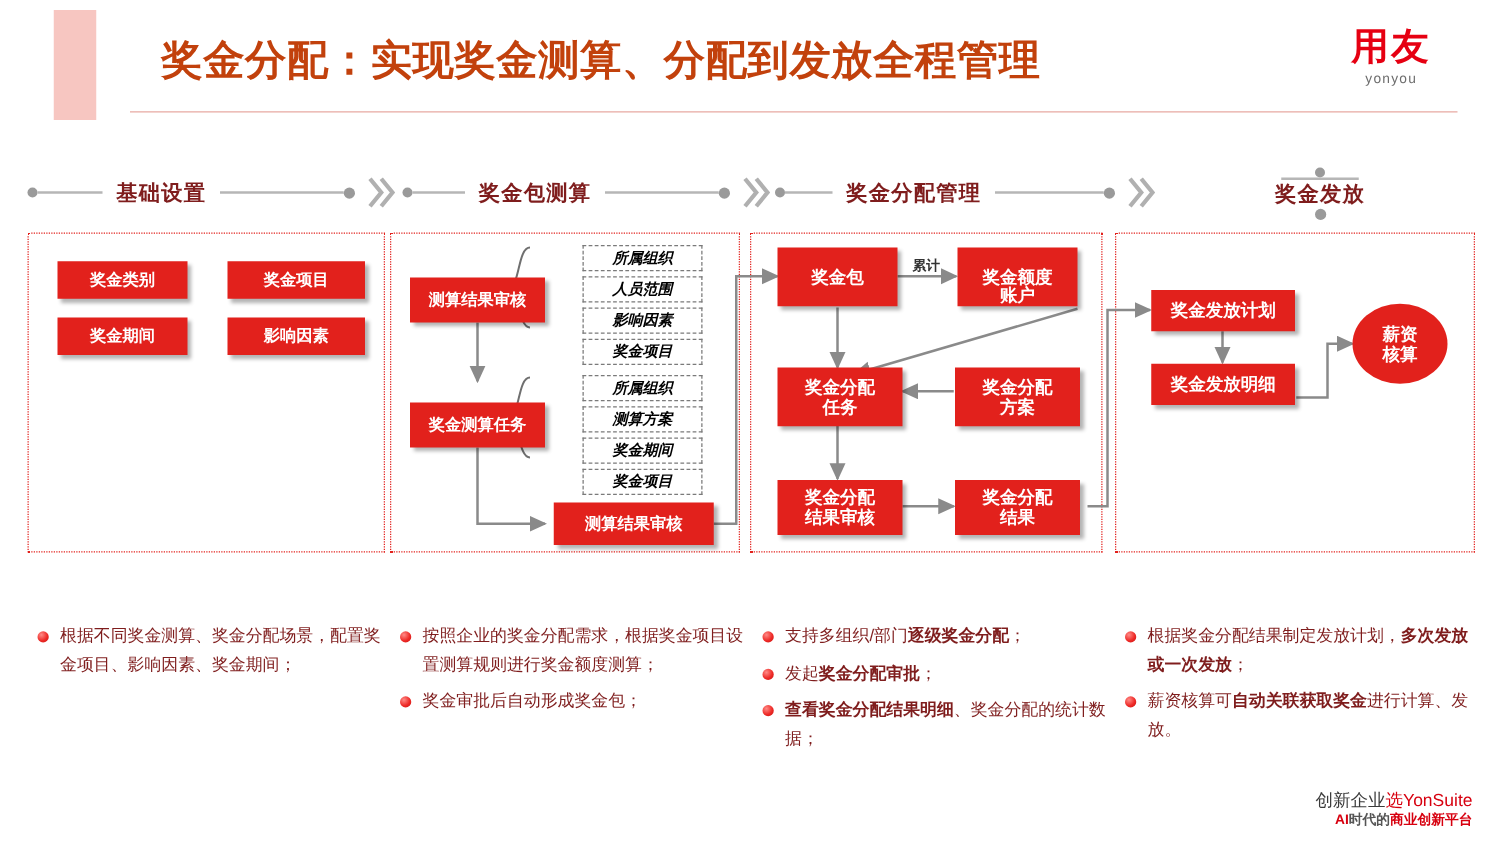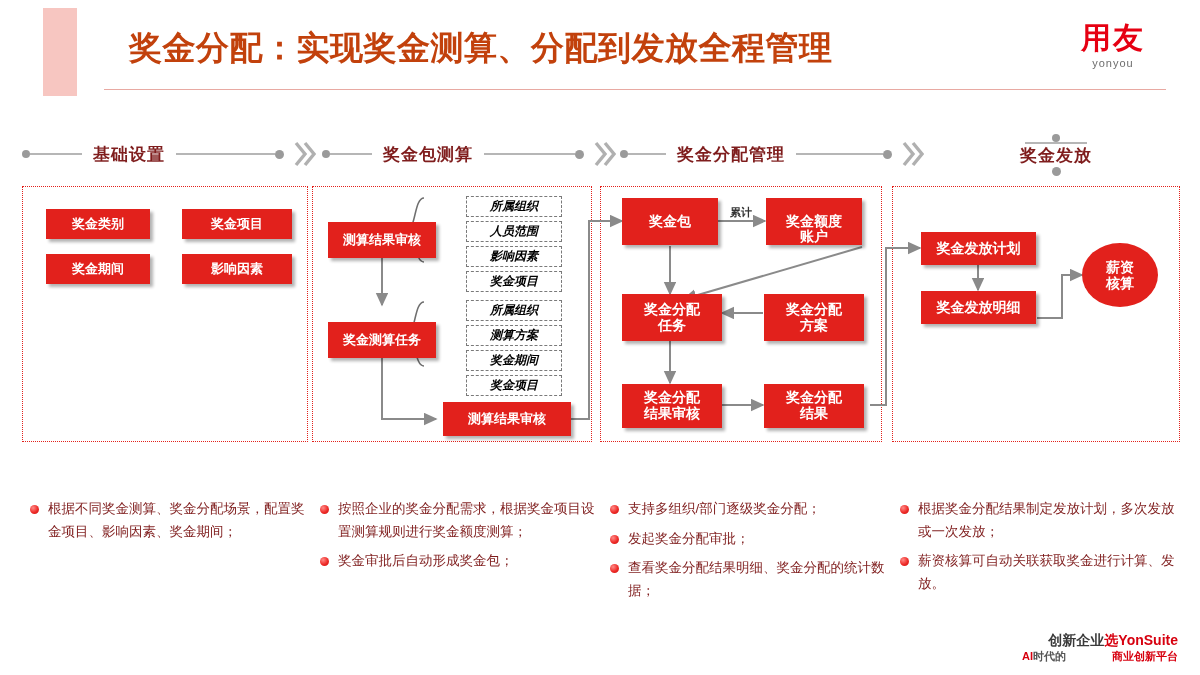--- a/index.html
+++ b/index.html
@@ -71,28 +71,28 @@
 
   
   .col{position:absolute;top:498px;width:280px;}
   .c1{left:30px;} .c2{left:320px;} .c3{left:610px;} .c4{left:900px;}
   .bullet{position:relative;padding-left:18px;margin-bottom:7px;
     font-size:13.5px;line-height:1.68;color:#7f1d1d;}
   .bullet::before{
     content:"";position:absolute;left:0;top:7px;width:9px;height:9px;border-radius:50%;
     background:radial-gradient(circle at 35% 32%, #ff8a86 0%, #ee2b28 55%, #c8100d 100%);
   }
-  .bullet b{font-weight:normal;}
+  .bullet b{font-weight:bold;}
 
   
   .foot{position:absolute;right:22px;bottom:12px;text-align:right;line-height:1.15;}
-  .foot-1{font-size:14px;font-weight:bold;color:#3a3a3a;white-space:nowrap;}
+  .foot-1{font-size:14px;font-weight:normal;color:#3a3a3a;white-space:nowrap;}
   .foot-1 .rd{color:#d7000f;}
   .foot-2{font-size:11px;font-weight:bold;color:#555;white-space:nowrap;margin-top:2px;}
-  .foot-2 .rd{color:#d7000f;margin-left:46px;}
+  .foot-2 .rd{color:#d7000f;}
 </style>
 </head>
 <body>
 
 <div class="slide">
 
   <div class="hdr-bar"></div>
   <div class="hdr-title">奖金分配：实现奖金测算、分配到发放全程管理</div>
   <div class="hdr-rule"></div>
   <div class="logo">

